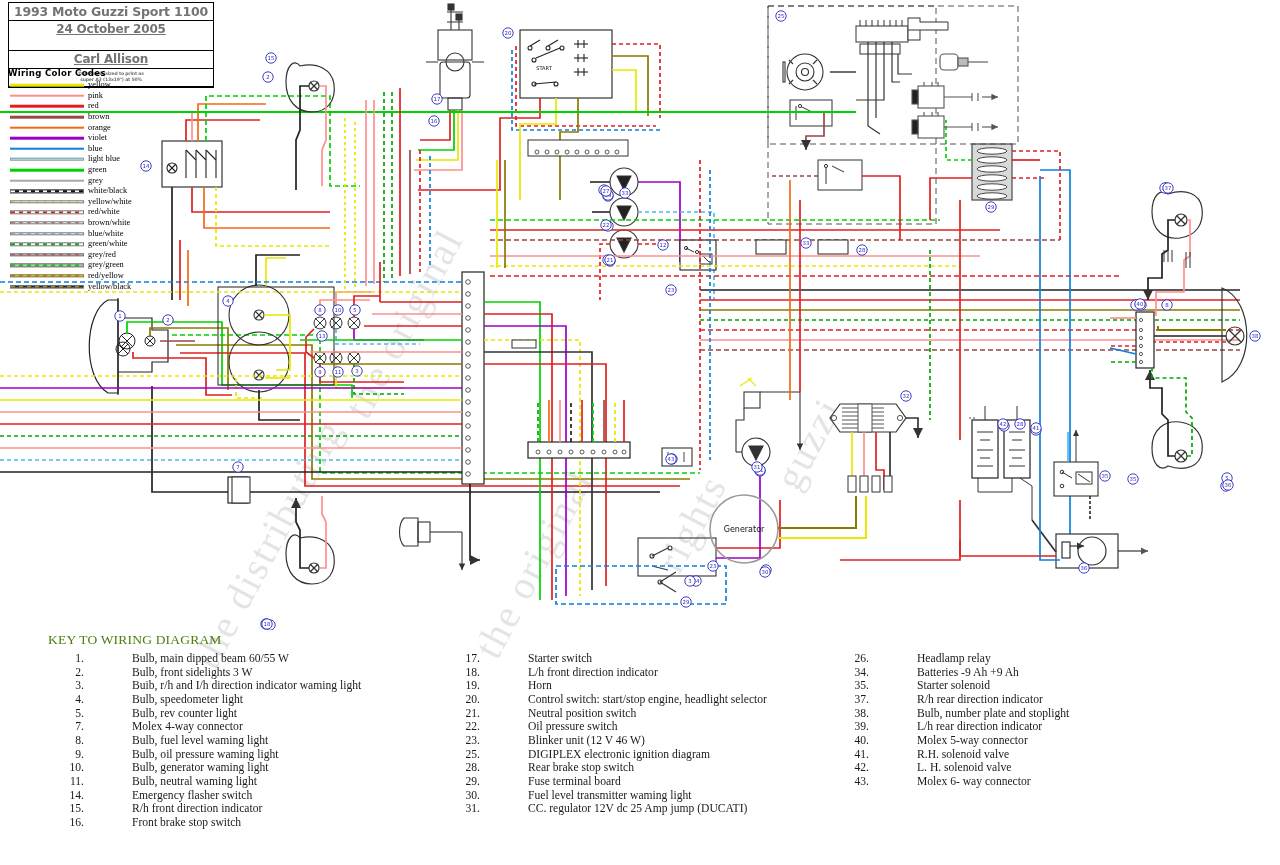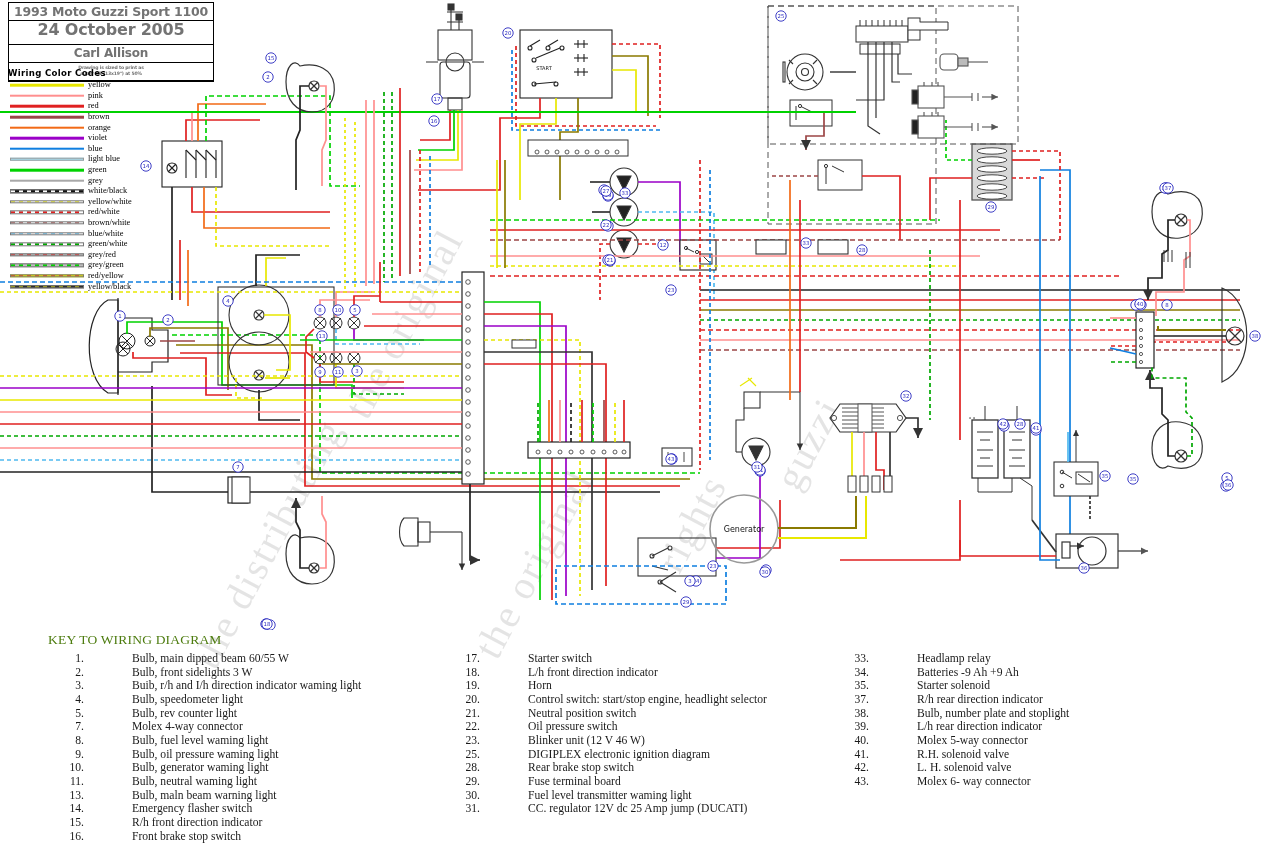--- a/index.html
+++ b/index.html
@@ -27,22 +27,22 @@
   #title-block .tb-row {
     border-bottom: 1px solid #000;
     text-align: center;
     font-family: "DejaVu Sans", sans-serif;
     font-weight: bold;
     letter-spacing: -0.2px;
     color: #737373;
   }
   #title-block .tb-row:last-child { border-bottom: 1px solid #000; }
   .tb-title { font-size: 12.5px; line-height: 15px; padding: 1px 0 1px; }
-  .tb-date  { font-size: 16px; line-height: 15px; padding: 1px 0 7px; }
-  .tb-author{ font-size: 12px; line-height: 15px; padding: 1px 0 1px; }
+  .tb-date  { font-size: 12px; line-height: 15px; padding: 1px 0 13px; text-decoration: underline; }
+  .tb-author{ font-size: 12px; line-height: 15px; padding: 1px 0 1px; text-decoration: underline; }
   .tb-note  {
     font-weight: normal;
     font-size: 4.6px; line-height: 6px;
     padding: 2px 0 3px;
     color: #222;
     font-family: "DejaVu Sans", sans-serif;
   }
   .tb-note span { display: block; }
 
   
@@ -1042,24 +1042,20 @@
         </div>
         <div class="key-item">
           <span class="key-num">10.</span>
           <span class="key-txt">Bulb, generator waming light</span>
         </div>
         <div class="key-item">
           <span class="key-num">11.</span>
           <span class="key-txt">Bulb, neutral waming light</span>
         </div>
         <div class="key-item">
-          <span class="key-num">13.</span>
-          <span class="key-txt">Bulb, maln beam warning light</span>
-        </div>
-        <div class="key-item">
           <span class="key-num">14.</span>
           <span class="key-txt">Emergency flasher switch</span>
         </div>
         <div class="key-item">
           <span class="key-num">15.</span>
           <span class="key-txt">R/h front direction indicator</span>
         </div>
         <div class="key-item">
           <span class="key-num">16.</span>
           <span class="key-txt">Front brake stop switch</span>
@@ -1110,21 +1106,21 @@
           <span class="key-num">30.</span>
           <span class="key-txt">Fuel level transmitter waming light</span>
         </div>
         <div class="key-item">
           <span class="key-num">31.</span>
           <span class="key-txt">CC. regulator 12V dc 25 Amp jump (DUCATI)</span>
         </div>
       </div>
     <div class="key-col" id="key-col-3">
         <div class="key-item">
-          <span class="key-num">33.</span>
+          <span class="key-num">26.</span>
           <span class="key-txt">Headlamp relay</span>
         </div>
         <div class="key-item">
           <span class="key-num">34.</span>
           <span class="key-txt">Batteries -9 Ah +9 Ah</span>
         </div>
         <div class="key-item">
           <span class="key-num">35.</span>
           <span class="key-txt">Starter solenoid</span>
         </div>

